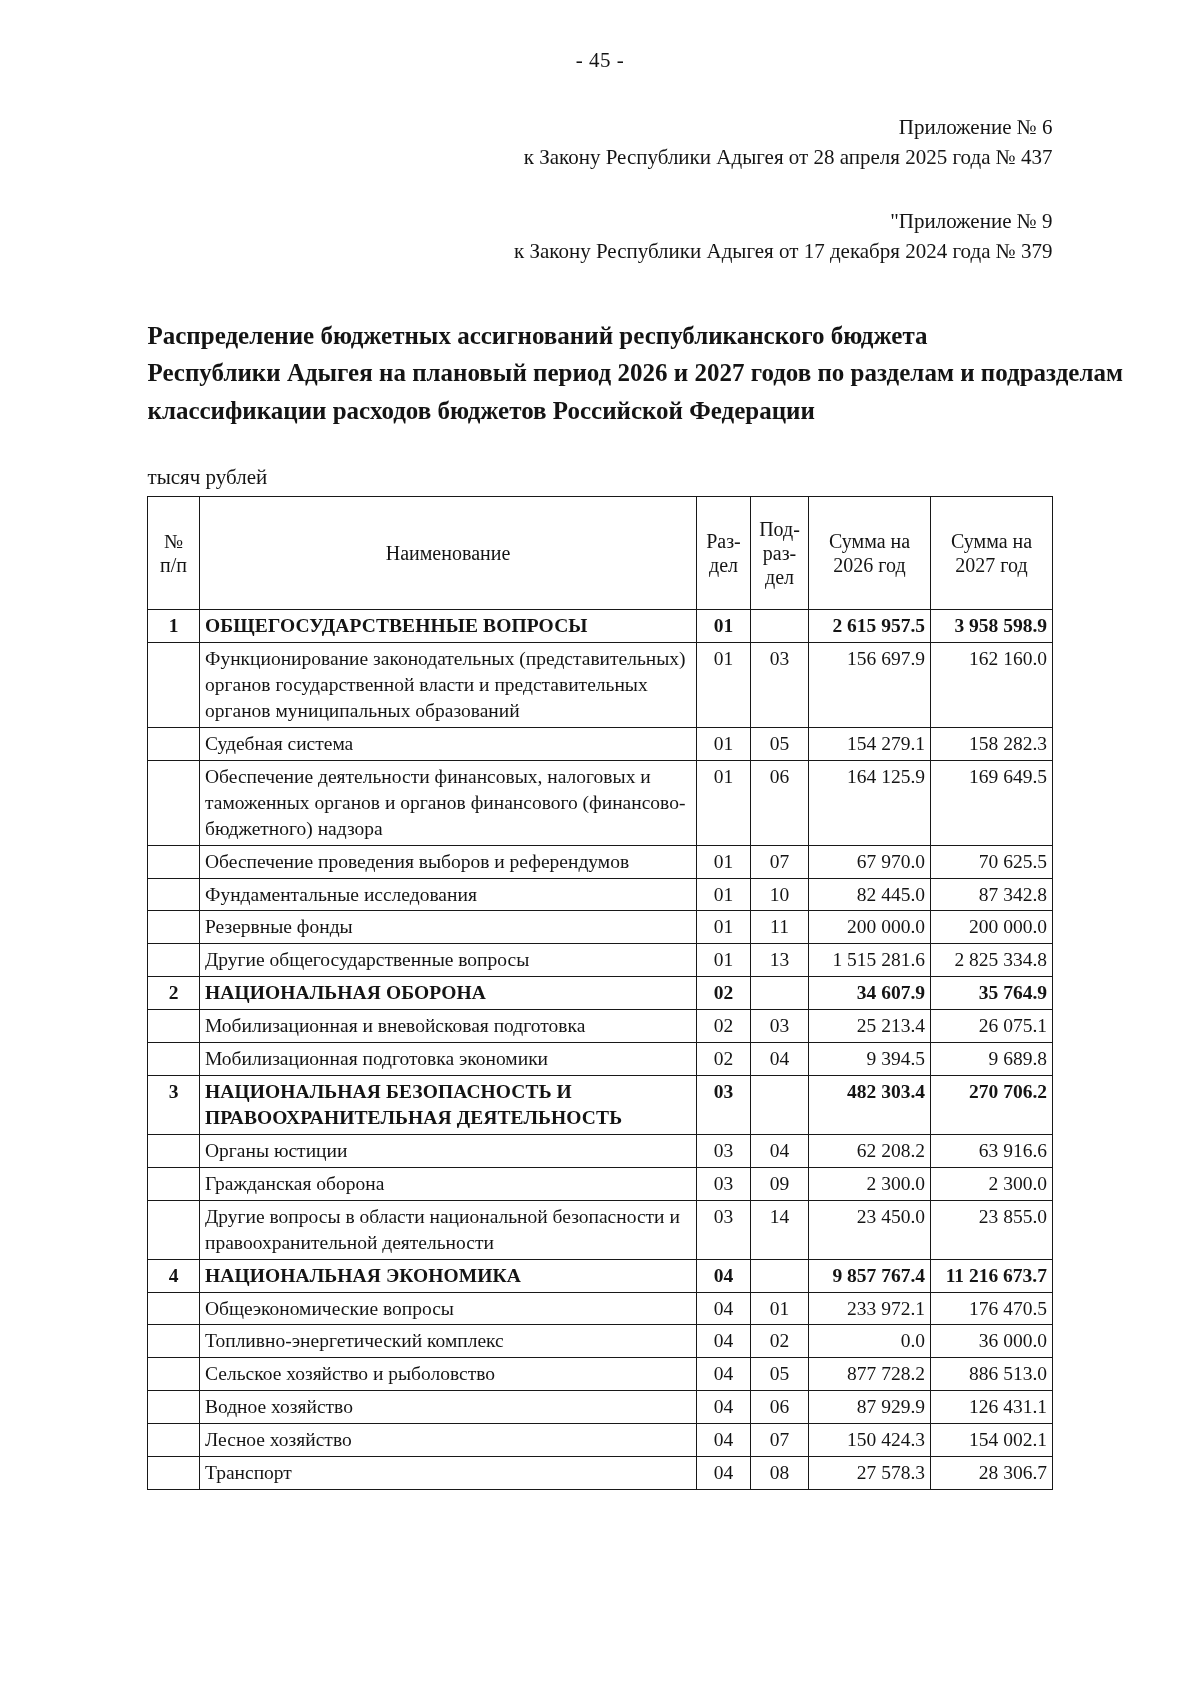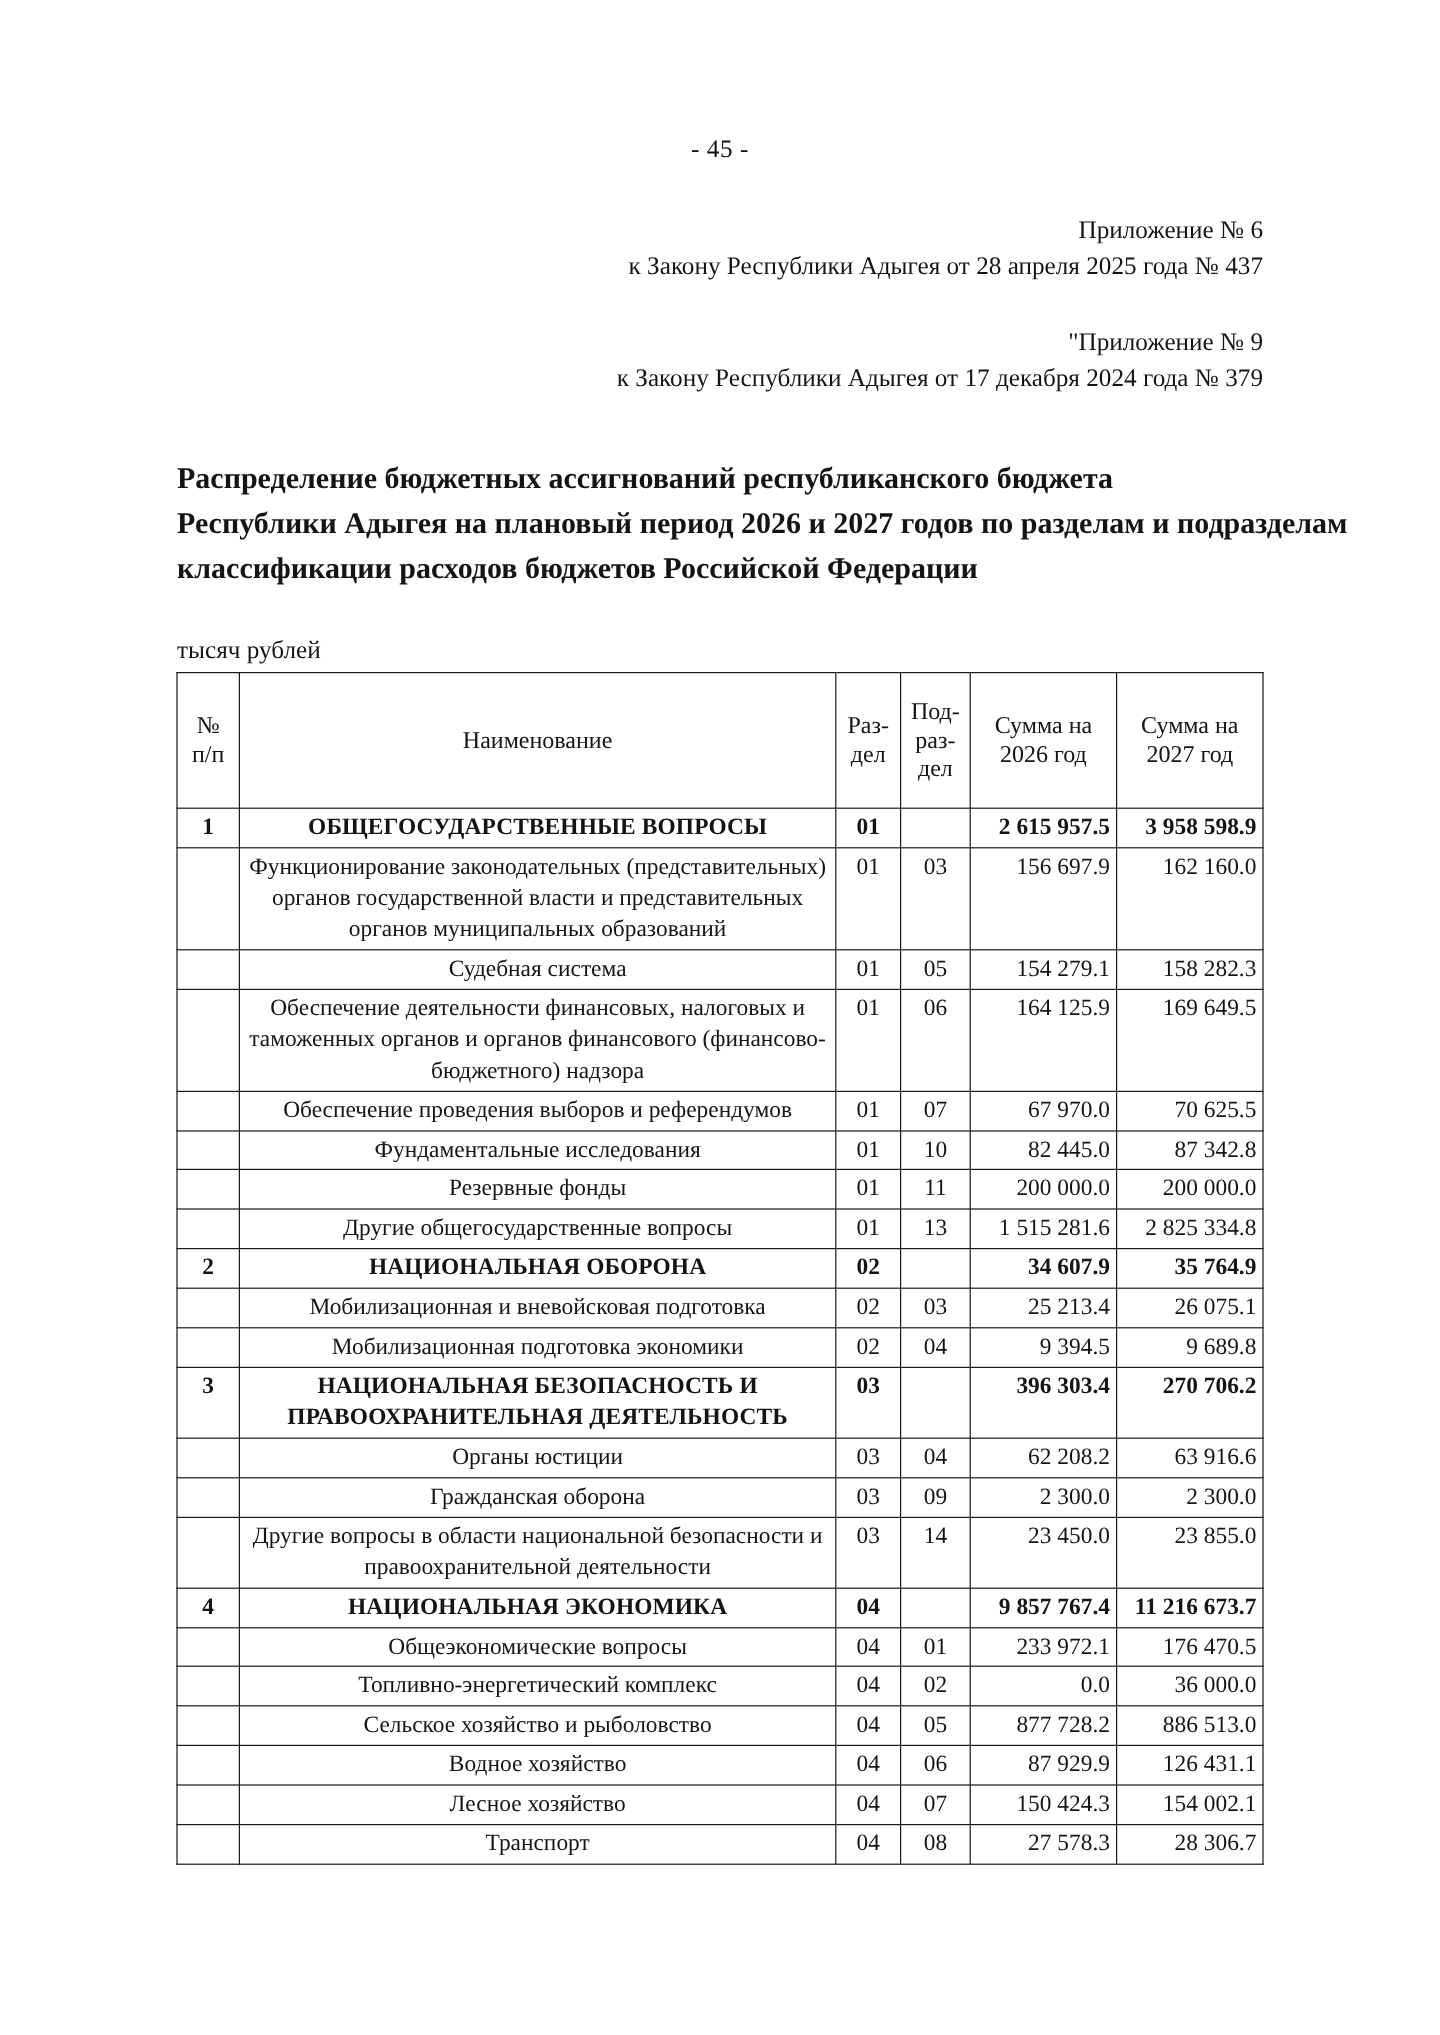--- a/index.html
+++ b/index.html
@@ -21,21 +21,21 @@
     height: 1696px;
     box-sizing: border-box;
     padding: 0;
     position: relative;
   }
 
   
   .folio {
     text-align: center;
     font-size: 21px;
-    margin-top: 112px;
+    margin-top: 48px;
     letter-spacing: 0.5px;
   }
 
   .ref-block {
     width: 905px;
     margin: 0 auto;
     text-align: right;
     font-size: 21px;
     line-height: 1.45;
   }
@@ -86,21 +86,21 @@
     padding: 4px 3px;
   }
   .c-num   { width: 52px; }
   .c-name  { width: 497px; }
   .c-razd  { width: 54px; }
   .c-podr  { width: 58px; }
   .c-s1    { width: 122px; }
   .c-s2    { width: 122px; }
 
   td.num   { text-align: center; vertical-align: top; }
-  td.name  { text-align: center; }
+  td.name  { text-align: left; }
   td.code  { text-align: center; }
   td.sum   { text-align: right; white-space: nowrap; }
 
   tr.section td { font-weight: bold; }
   tr.section td.name { letter-spacing: 0.1px; }
 
   .hdr-stack { display: block; line-height: 1.2; }
 </style>
 </head>
 <body>
@@ -249,21 +249,21 @@
           <td class="code">02</td>
           <td class="code">04</td>
           <td class="sum">9 394.5</td>
           <td class="sum">9 689.8</td>
         </tr>
         <tr class="section">
           <td class="num">3</td>
           <td class="name">НАЦИОНАЛЬНАЯ БЕЗОПАСНОСТЬ И ПРАВООХРАНИТЕЛЬНАЯ ДЕЯТЕЛЬНОСТЬ</td>
           <td class="code">03</td>
           <td class="code"></td>
-          <td class="sum">396 303.4</td>
+          <td class="sum">482 303.4</td>
           <td class="sum">270 706.2</td>
         </tr>
         <tr>
           <td class="num"></td>
           <td class="name">Органы юстиции</td>
           <td class="code">03</td>
           <td class="code">04</td>
           <td class="sum">62 208.2</td>
           <td class="sum">63 916.6</td>
         </tr>

